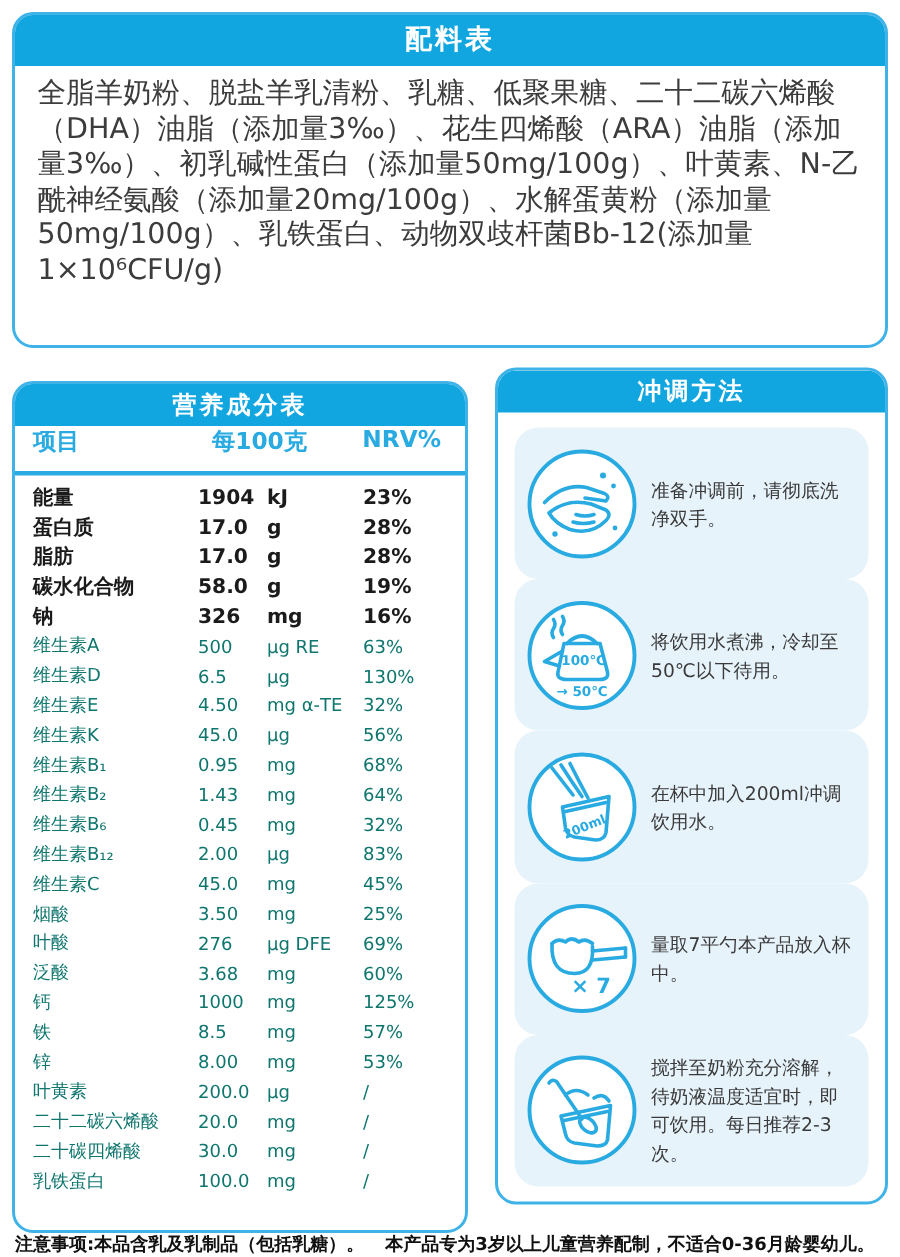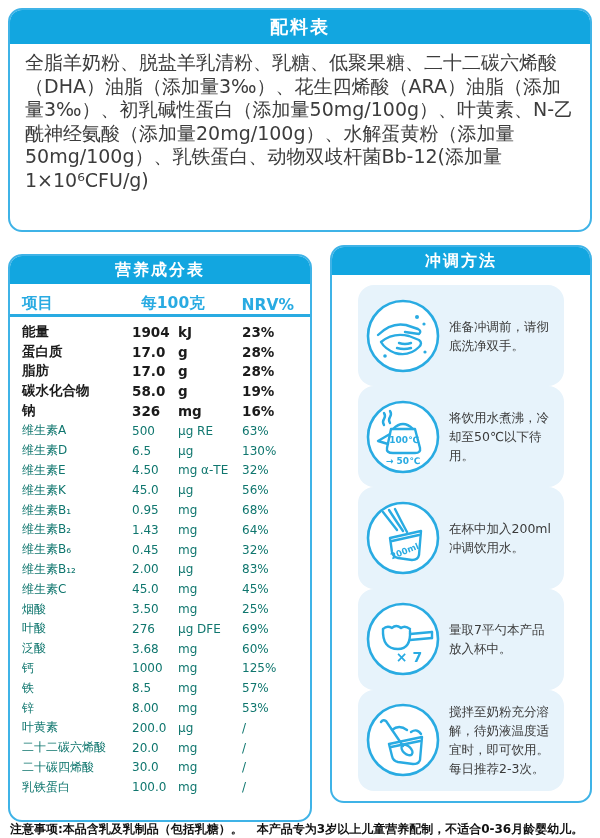--- a/index.html
+++ b/index.html
@@ -15,35 +15,35 @@
   .ingredients-body{padding:7px 15px 0 15px;font-size:19px;line-height:23.5px;color:#3c3c3c;}
   .ingredients-body p{margin:0 0 8px 0;}
   .ingredients-body b{color:#222;}
 
   
   .nutrition{left:8px;top:254px;width:304px;height:568px;}
   .steps{left:330px;top:245px;width:262px;height:558px;}
   .nutrition .panel-header,.steps .panel-header{height:28px;line-height:28px;font-size:16px;letter-spacing:2px;}
 
   
-  .table-head{display:flex;align-items:flex-end;height:30px;padding:0 14px 0 12px;
+  .table-head{display:flex;align-items:flex-start;height:30px;padding:0 14px 0 12px;
               color:#29abe2;font-weight:bold;font-size:15.5px;border-bottom:3px solid #29abe2;}
   .h-name{flex:0 0 92px;}
   .h-val{flex:1;text-align:center;}
   .h-nrv{flex:0 0 62px;text-align:right;padding-right:2px;}
   .nrows{padding:5px 12px 0 12px;}
   .nrow{display:flex;align-items:center;height:19.8px;font-size:12px;color:#0f766e;}
   .nrow.bold{font-weight:bold;color:#1b1b1b;font-size:13.5px;}
   .c-name{flex:0 0 110px;white-space:nowrap;}
   .c-val{flex:0 0 46px;white-space:nowrap;}
   .c-unit{flex:1;white-space:nowrap;}
   .c-nrv{flex:0 0 56px;white-space:nowrap;}
 
   
-  .cards{display:flex;flex-direction:column;gap:0;padding:10px 26px;height:calc(100% - 28px);box-sizing:border-box;}
+  .cards{display:flex;flex-direction:column;gap:0;padding:10px 11px;height:calc(100% - 28px);box-sizing:border-box;}
   .card{flex:1;background:#e7f3fb;border-radius:16px;display:flex;align-items:center;gap:7px;padding:5px 6px;}
   .card-icon{flex:0 0 78px;width:78px;height:78px;}
   .card-icon svg{width:78px;height:78px;display:block;}
   .card-text{font-size:12.5px;line-height:19px;color:#3a3a3a;padding-right:3px;}
 
   
   .note{position:absolute;left:10px;top:809px;width:582px;display:flex;gap:14px;
         font-size:12px;font-weight:bold;color:#111;white-space:nowrap;}
 </style>
 </head>

